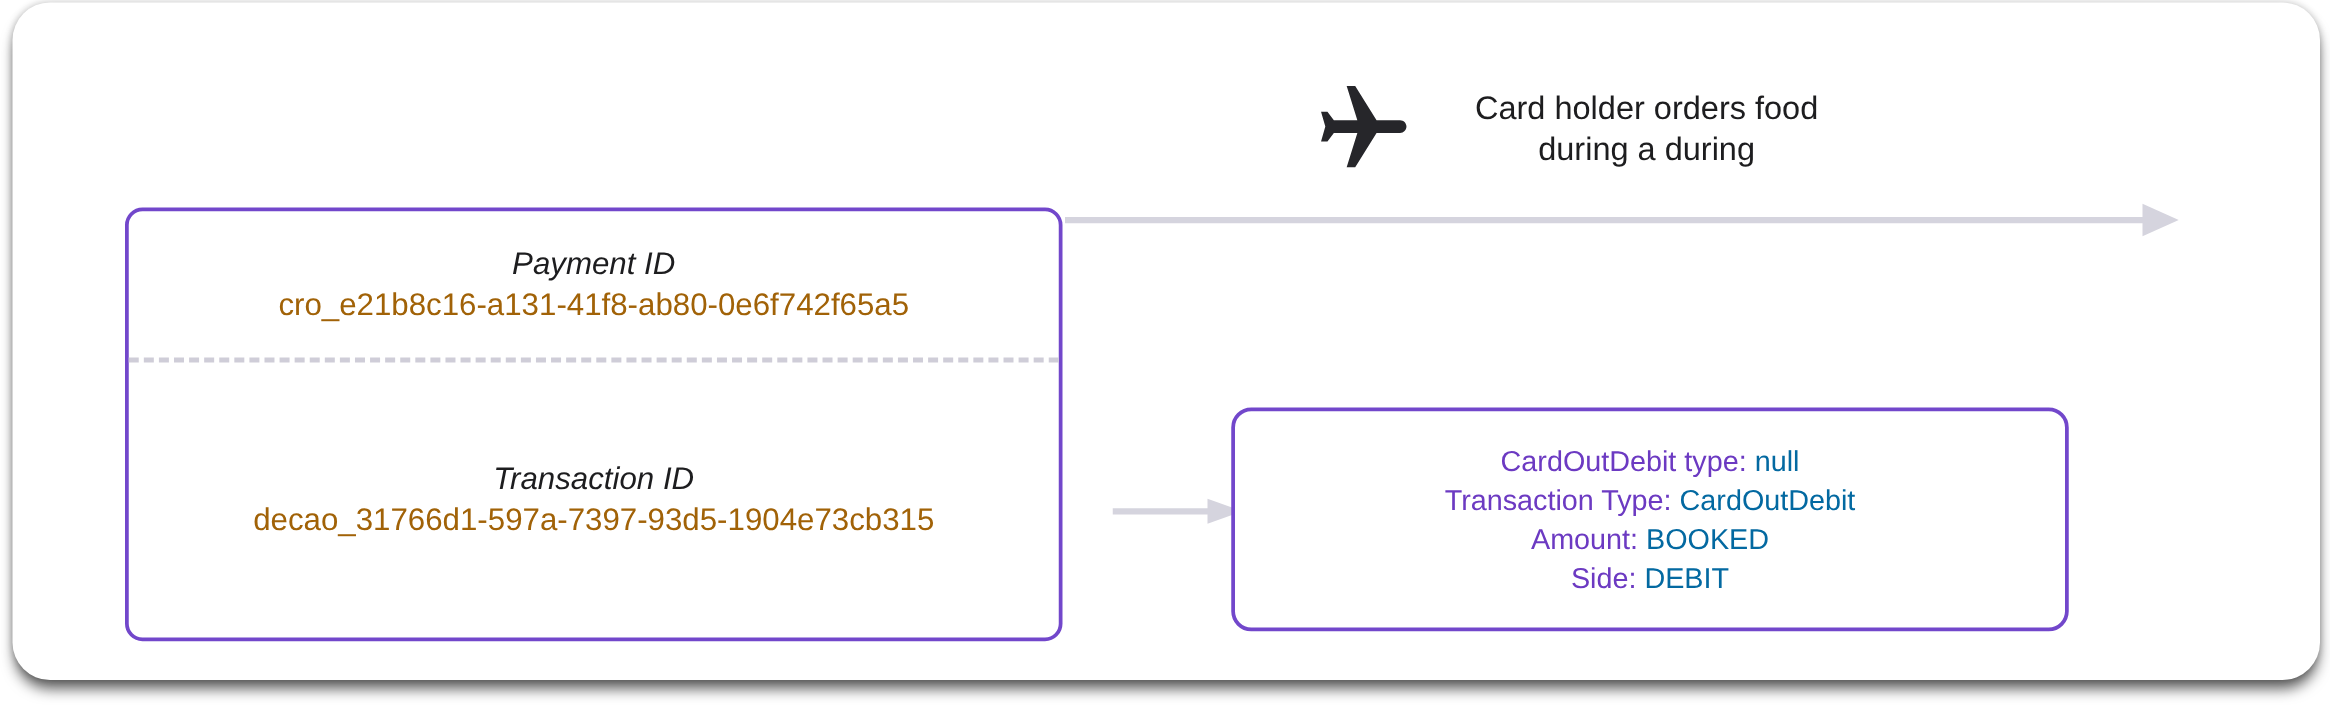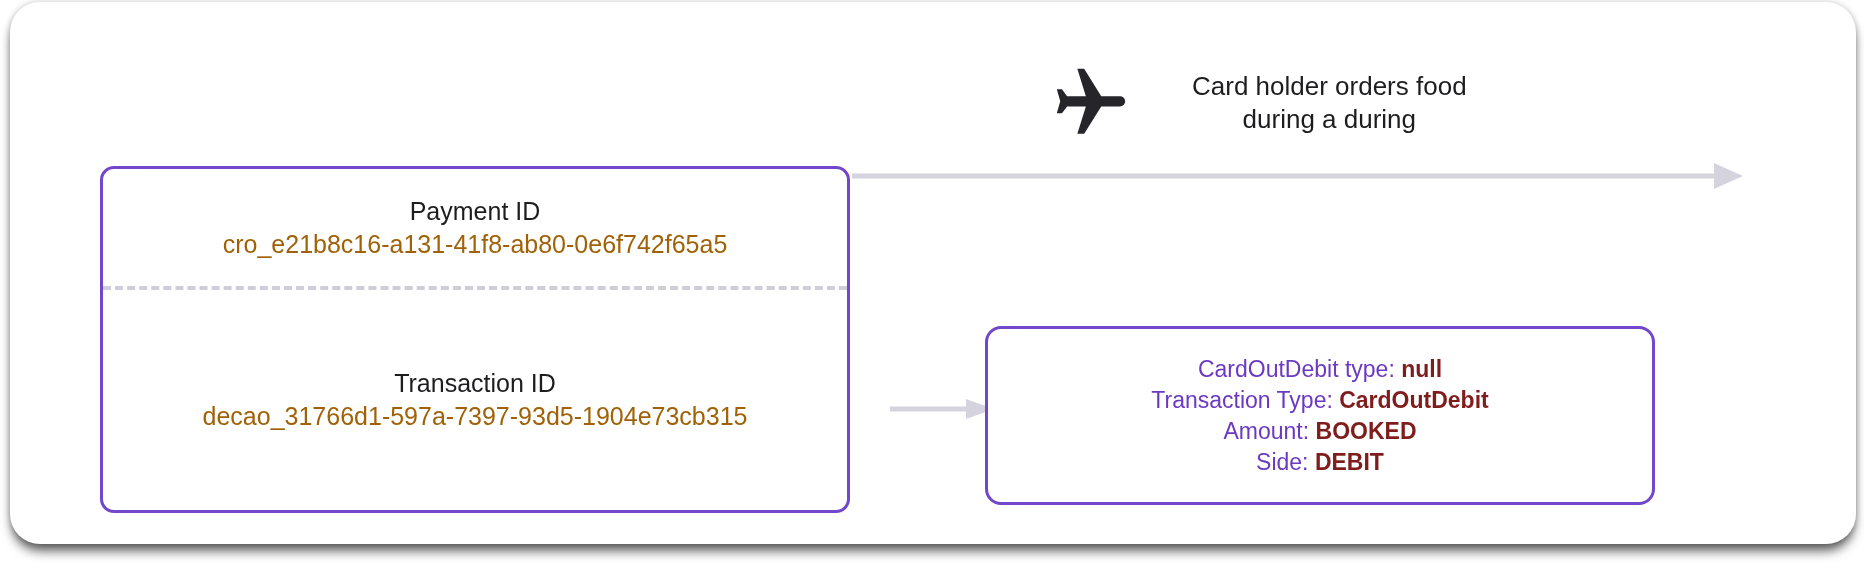--- a/index.html
+++ b/index.html
@@ -48,39 +48,40 @@
   }
   .ids-section.payment { height: 117px; }
   .ids-section.transaction { flex: 1; }
   .ids-divider {
     border: none;
     border-top: 4px dashed #cfcdd8;
     margin: 0 0;
     width: 100%;
   }
   .id-label {
+    font-style: italic;
     font-size: 25px;
     line-height: 33px;
     color: #1d1d1f;
   }
   .id-value {
     font-size: 25px;
     line-height: 33px;
     color: #a16207;
     max-width: 552px;
     word-break: break-all;
   }
   
   .scene {
     position: absolute;
     left: 1038px;
     top: 58px;
     display: flex;
     align-items: center;
-    gap: 58px;
+    gap: 46px;
   }
   .plane-wrap {
     width: 86px;
     height: 86px;
     display: flex;
     align-items: center;
     justify-content: center;
   }
   .caption {
     font-size: 26px;
@@ -109,21 +110,21 @@
     justify-content: center;
     background: #ffffff;
   }
   .result-row {
     font-size: 23px;
     line-height: 31px;
     color: #6c3ac2;
     text-align: center;
     white-space: nowrap;
   }
-  .result-row b { font-weight: 700; color: #7f1d1d; }
+  .result-row b { font-weight: 400; color: #0369a1; }
 </style>
 </head>
 <body>
 
 <div class="stage">
   <div class="card">
 
     <div class="ids-box">
       <div class="ids-section payment">
         <div class="id-label">Payment ID</div>

